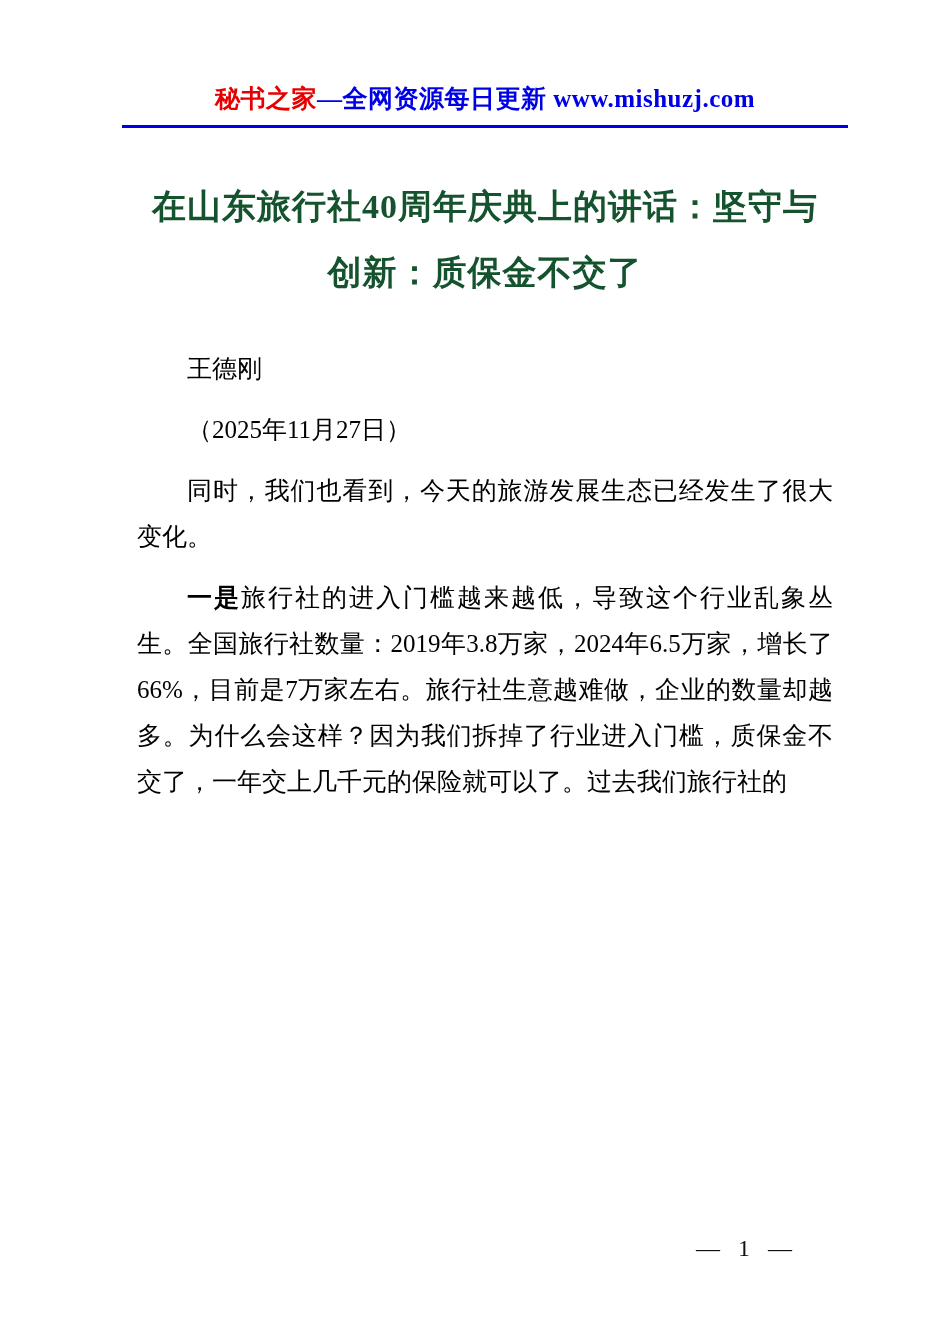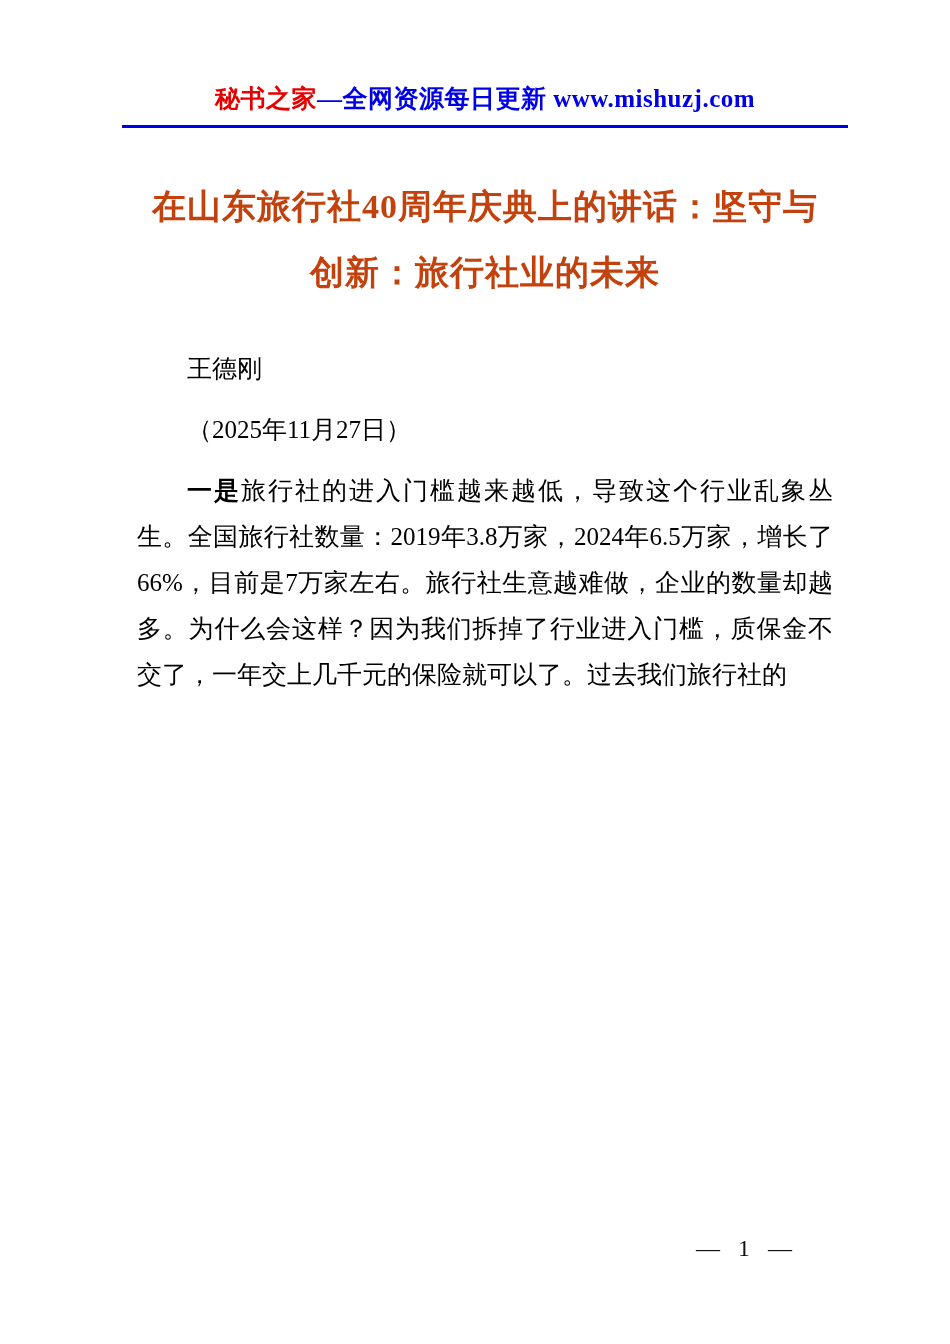--- a/index.html
+++ b/index.html
@@ -30,21 +30,21 @@
   }
   .site-header .brand {  }
   .site-header .tagline {  }
   .doc-title {
     margin: 46px 0 0 0;
     font-size: 34px;
     font-weight: bold;
     line-height: 66px;
     text-align: center;
     letter-spacing: 1px;
-    color: #c2410c;
+    color: #14532d;
   }
   .doc-title .title-line {
     display: block;
   }
   .doc-body {
     margin-top: 40px;
     font-size: 25px;
     line-height: 46px;
     text-align: justify;
     color: #000000;
@@ -69,26 +69,27 @@
 <body>
 
 <div class="page">
 
   <div class="site-header" style="border-bottom-color: rgb(0, 0, 230);">
     <span class="brand" style="color: rgb(230, 0, 0);">秘书之家</span><span class="tagline" style="color: rgb(0, 0, 230);">—全网资源每日更新 www.mishuzj.com</span>
   </div>
 
   <h1 class="doc-title">
     <span class="title-line">在山东旅行社40周年庆典上的讲话：坚守与</span>
-    <span class="title-line">创新：旅行社业的未来</span>
+    <span class="title-line">创新：质保金不交了</span>
   </h1>
 
   <div class="doc-body">
     <p>王德刚</p>
     <p>（2025年11月27日）</p>
     <div id="document-paragraphs">
+        <p><span>同时，我们也看到，今天的旅游发展生态已经发生了很大变化。</span></p>
         <p><span class="seg-bold">一是</span><span>旅行社的进入门槛越来越低，导致这个行业乱象丛生。全国旅行社数量：2019年3.8万家，2024年6.5万家，增长了66%，目前是7万家左右。旅行社生意越难做，企业的数量却越多。为什么会这样？因为我们拆掉了行业进入门槛，质保金不交了，一年交上几千元的保险就可以了。过去我们旅行社的</span></p>
       </div>
   </div>
 
   <div class="page-footer">— 1 —</div>
 
 </div>
 
 </body></html>

